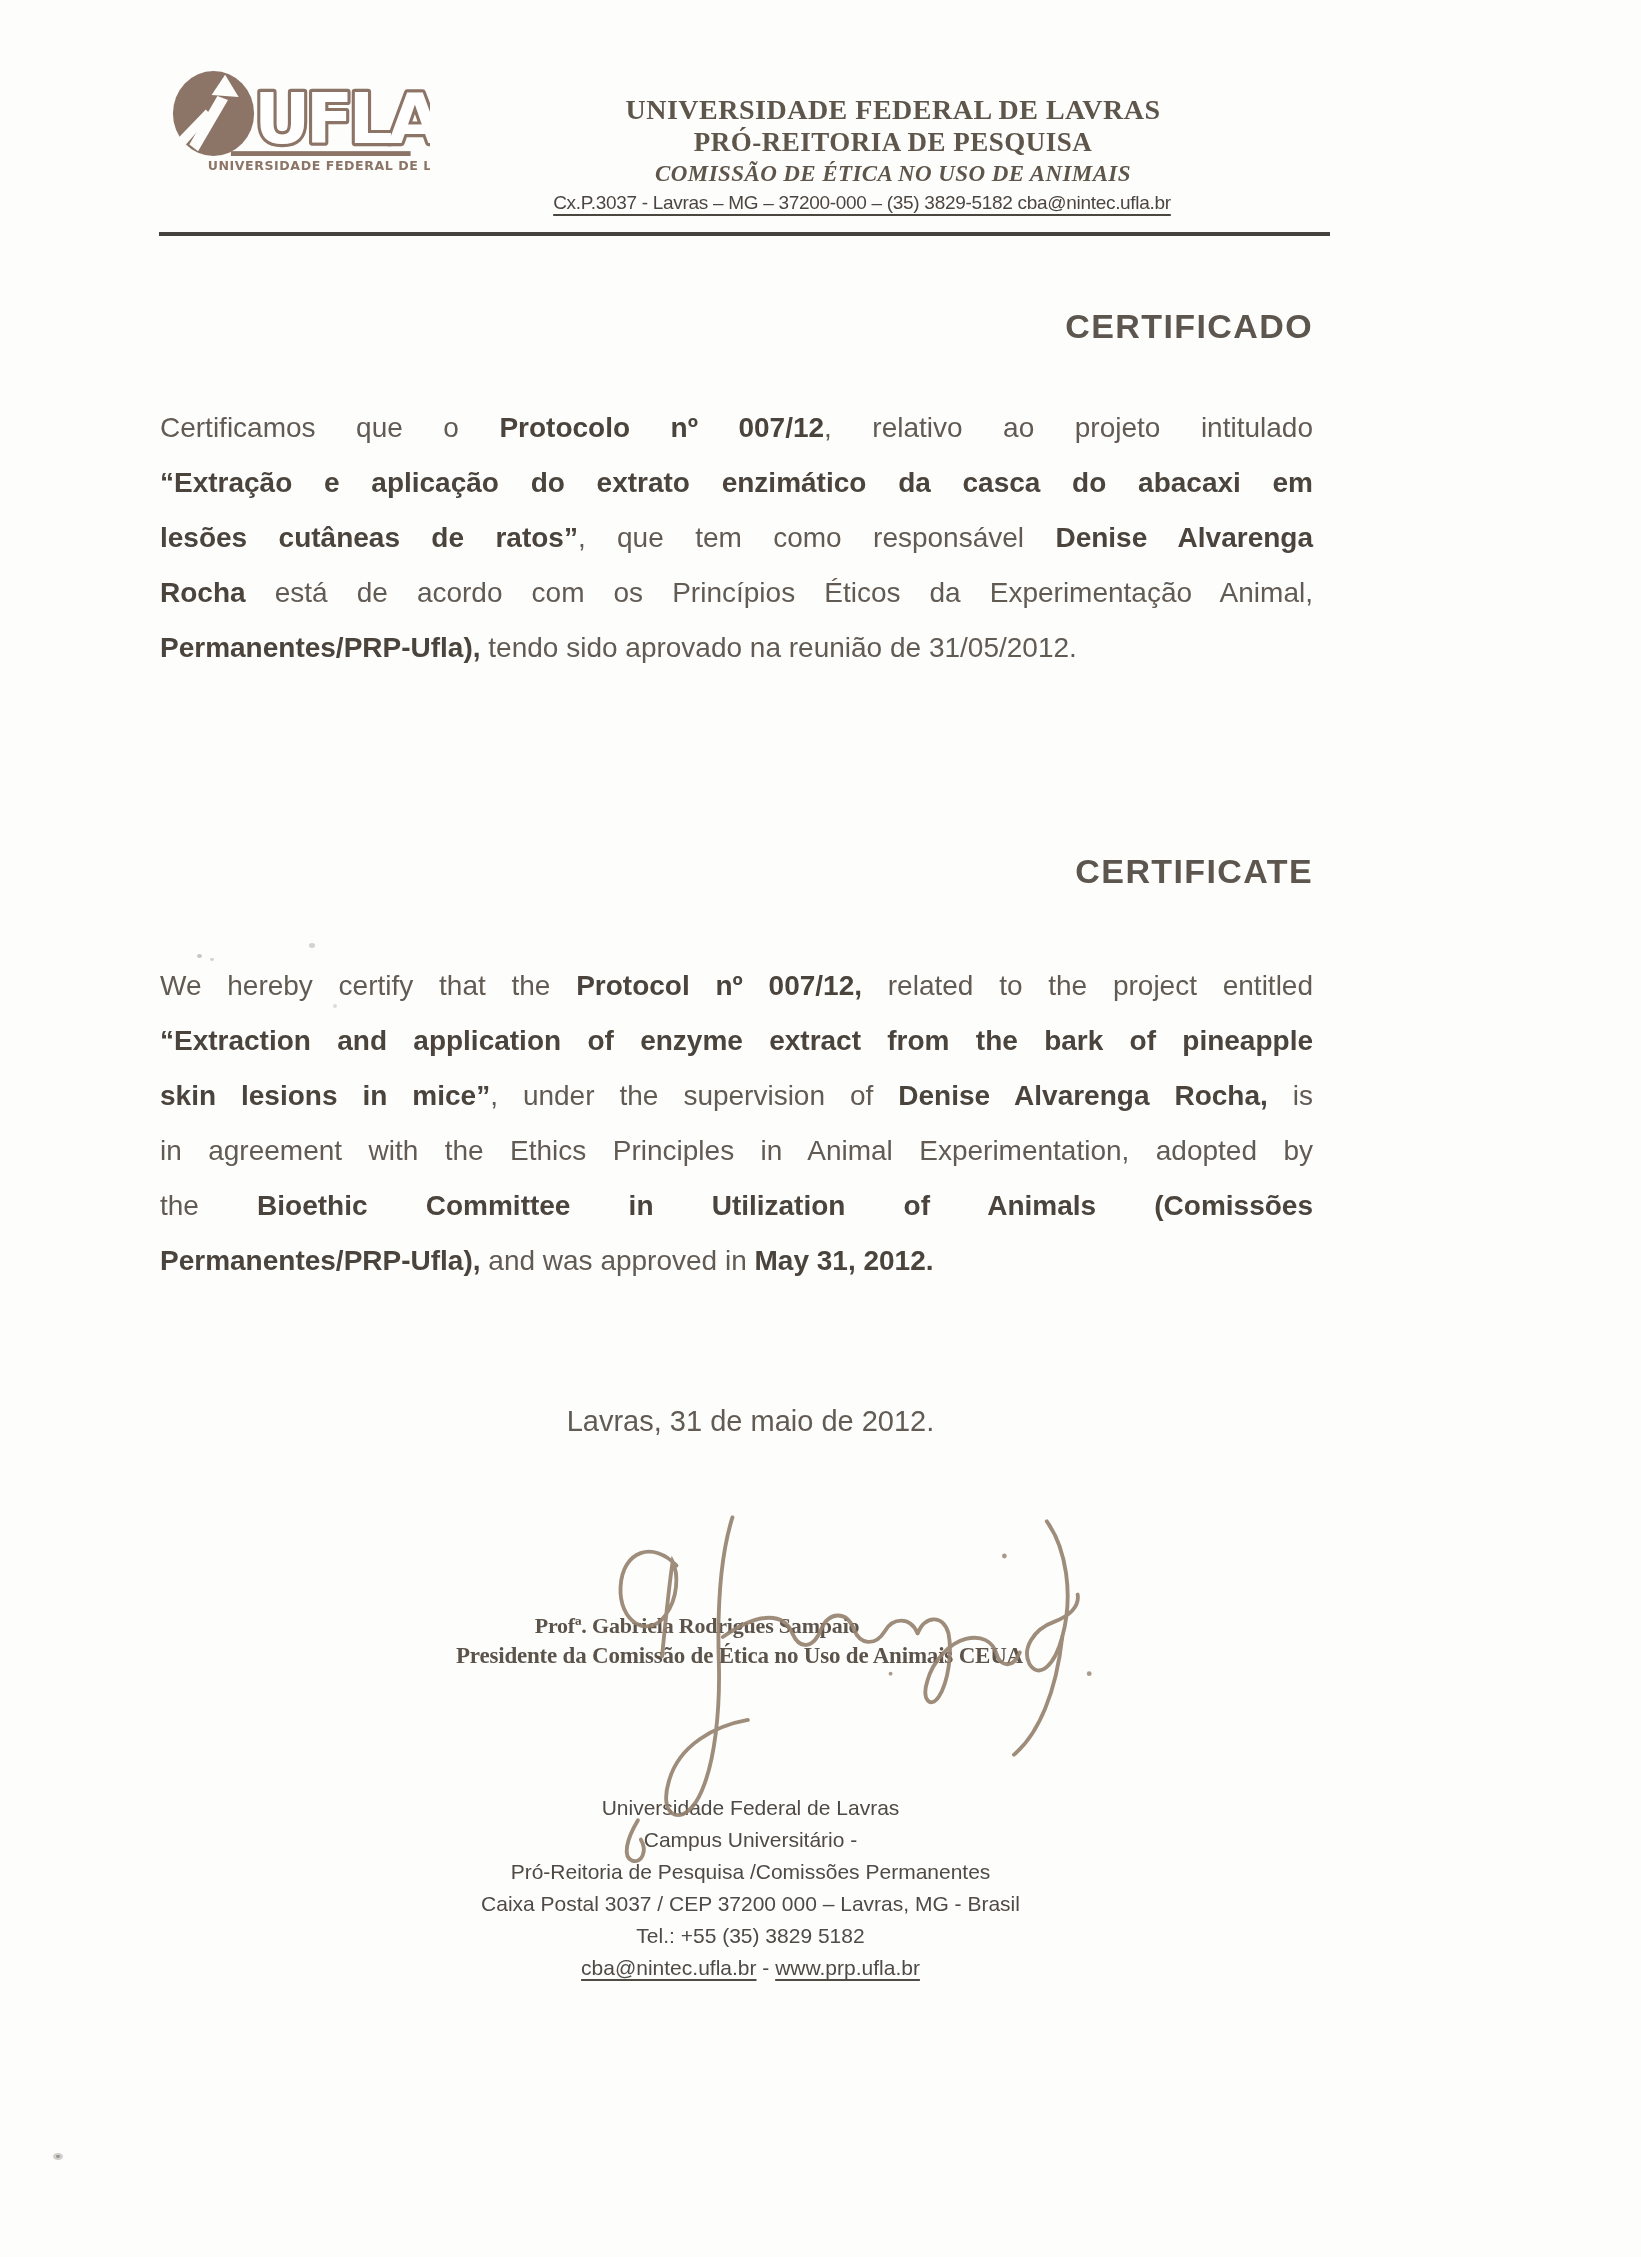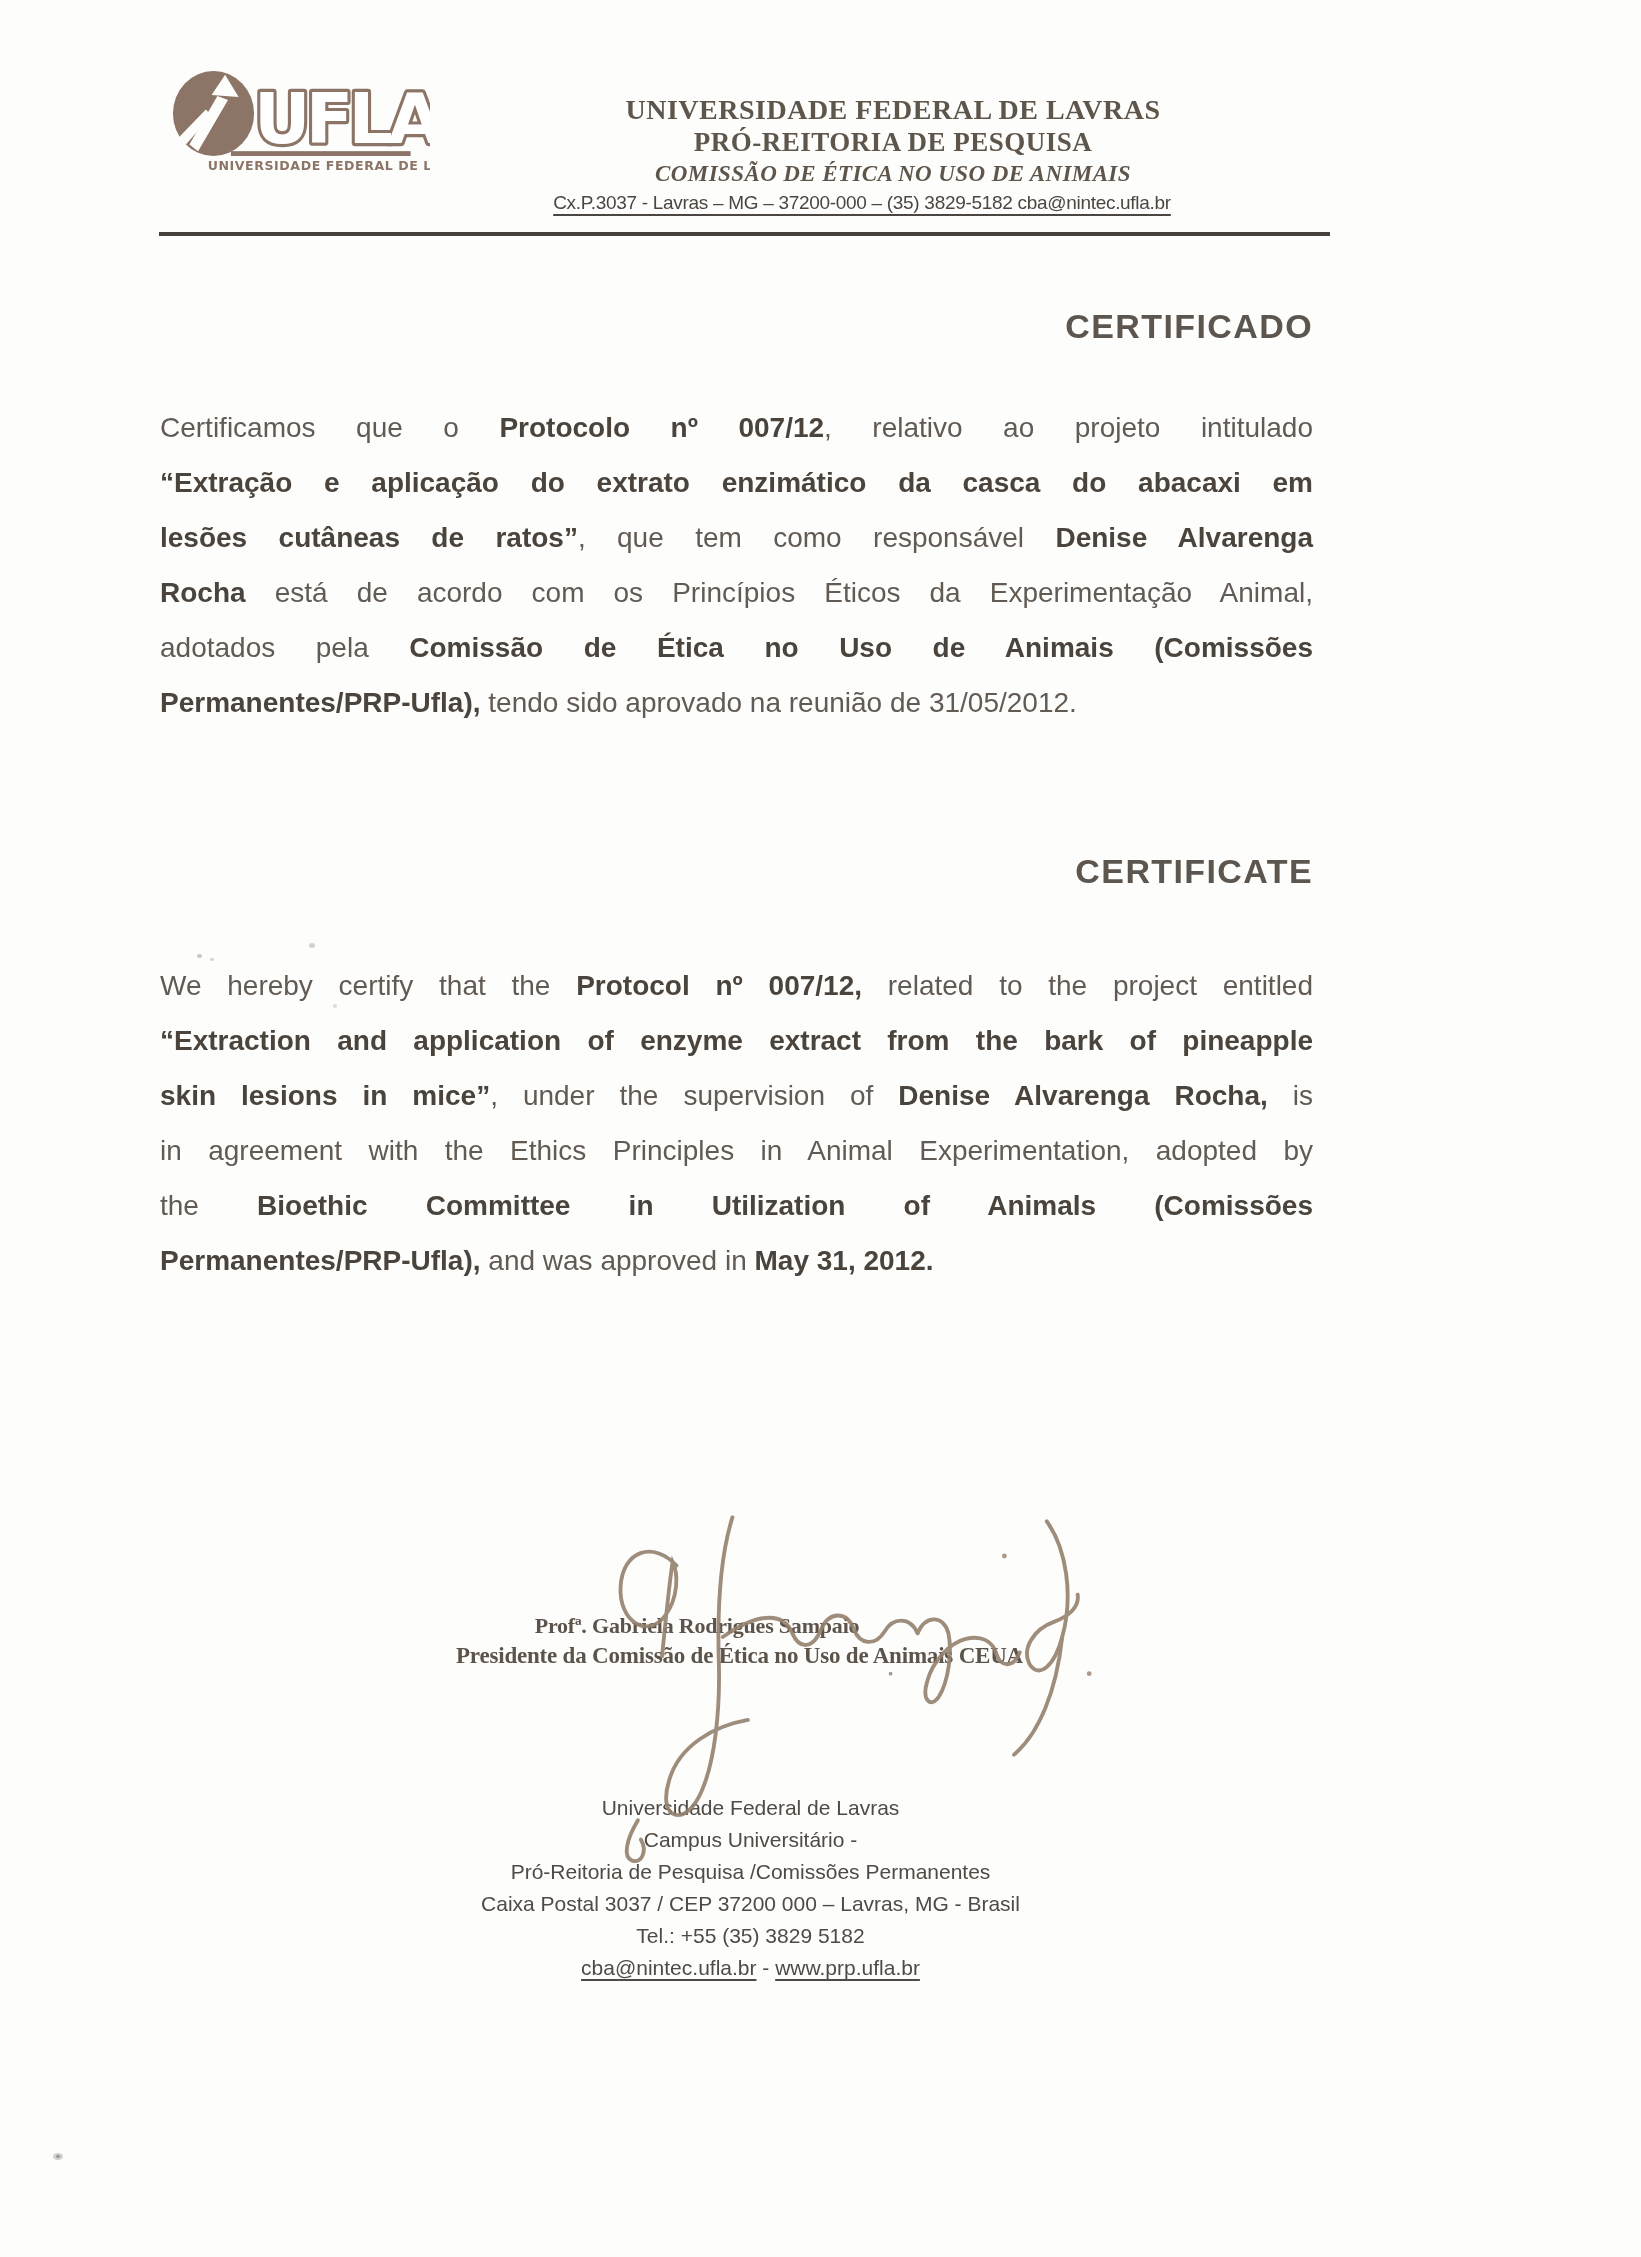--- a/index.html
+++ b/index.html
@@ -96,34 +96,34 @@
     <span class="u">Cx.P.3037 - Lavras – MG – 37200-000 – (35) 3829-5182 cba@nintec.ufla.br</span>
   </div>
   <div class="rule"></div>
 
   <div id="t-certificado" class="h-title">CERTIFICADO</div>
   <div id="para-pt" class="para">
       <div class="jline"><span>Certificamos que o </span><span class="b">Protocolo nº 007/12</span><span>, relativo ao projeto intitulado</span></div>
       <div class="jline"><span class="b">“Extração e aplicação do extrato enzimático da casca do abacaxi em</span></div>
       <div class="jline"><span class="b">lesões cutâneas de ratos”</span><span>, que tem como responsável </span><span class="b">Denise Alvarenga</span></div>
       <div class="jline"><span class="b">Rocha</span><span> está de acordo com os Princípios Éticos da Experimentação Animal,</span></div>
-      <div class="jline"><span>adotados pela </span><span class="b">Comissão de Ética no Uso de Animais (Comissões</span></div>
       <div class="jline last"><span class="b">Permanentes/PRP-Ufla),</span><span> tendo sido aprovado na reunião de 31/05/2012.</span></div>
     </div>
 
   <div id="t-certificate" class="h-title">CERTIFICATE</div>
   <div id="para-en" class="para">
       <div class="jline"><span>We hereby certify that the </span><span class="b">Protocol nº 007/12,</span><span> related to the project entitled</span></div>
       <div class="jline"><span class="b">“Extraction and application of enzyme extract from the bark of pineapple</span></div>
       <div class="jline"><span class="b">skin lesions in mice”</span><span>, under the supervision of </span><span class="b">Denise Alvarenga Rocha,</span><span> is</span></div>
       <div class="jline"><span>in agreement with the Ethics Principles in Animal Experimentation, adopted by</span></div>
       <div class="jline"><span>the </span><span class="b">Bioethic Committee in Utilization of Animals</span><span> </span><span class="b">(Comissões</span></div>
       <div class="jline last"><span class="b">Permanentes/PRP-Ufla),</span><span> and was approved in </span><span class="b">May 31, 2012.</span></div>
     </div>
 
+  <div class="dateline">Lavras, 31 de maio de 2012.</div>
 
   <svg class="sig-svg" width="541" height="378" viewBox="0 0 560 392">
     <g fill="none" stroke="#95816e" stroke-width="4" stroke-linecap="round" opacity=".9">
       <path d="M112,66 C88,40 56,50 54,88 C52,124 82,142 100,118 C114,100 114,74 108,62 C104,88 100,130 97,160"></path>
       <path d="M170,16 C158,54 154,110 156,170 C157,216 152,268 138,300 C122,338 92,330 104,290 C114,252 152,232 186,226"></path>
       <path d="M160,140 C200,112 224,116 232,136 C240,154 254,152 262,132 C270,114 288,112 296,132 C302,148 318,150 328,134 C336,120 354,118 362,136"></path>
       <path d="M362,136 C370,118 388,116 394,136 C398,156 394,186 384,202 C376,214 366,206 372,186 C378,164 396,146 412,142 C428,138 440,144 444,158 C448,172 462,172 468,156"></path>
       <path d="M496,20 C516,48 524,96 512,140 C504,170 488,184 478,168 C470,152 482,132 504,124 C520,118 530,108 528,96"></path>
       <path d="M512,140 C506,196 488,240 462,262"></path>
       <path d="M72,330 C60,350 56,368 66,372 C76,375 82,362 75,350"></path>

